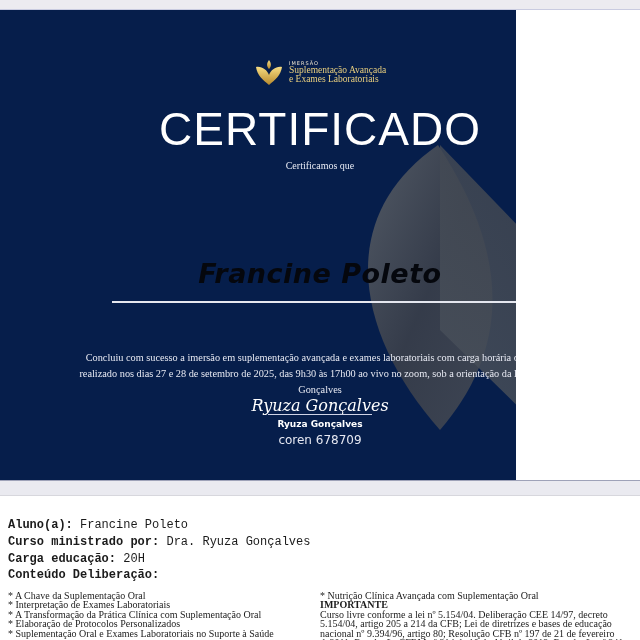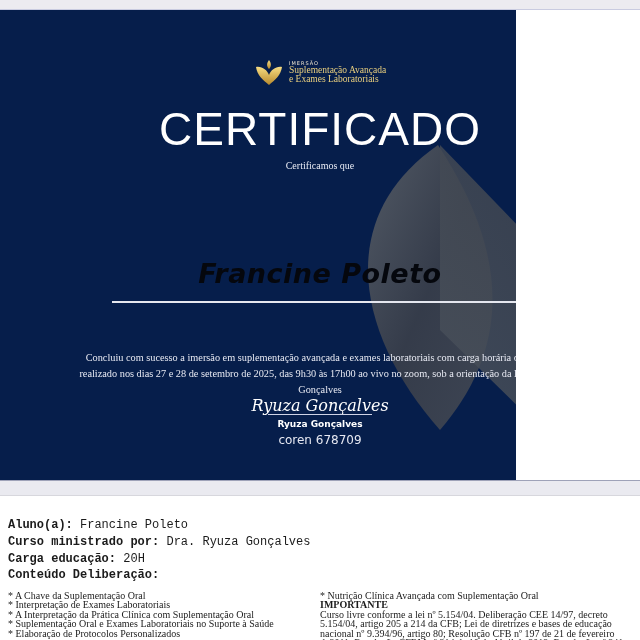--- a/index.html
+++ b/index.html
@@ -109,22 +109,22 @@
   <b>Carga educação:</b>
   <span>20H</span>
 </div>
 <div class="info" style="top:568px;">
   <b>Conteúdo Deliberação:</b>
 </div>
 
 <div class="list" style="left:8px; top:591px;">
   <div>* A Chave da Suplementação Oral</div>
   <div>* Interpretação de Exames Laboratoriais</div>
-  <div>* A Interpretação da Prática Clínica com Suplementação Oral</div>
+  <div>* A Transformação da Prática Clínica com Suplementação Oral</div>
+  <div>* Elaboração de Protocolos Personalizados</div>
   <div>* Suplementação Oral e Exames Laboratoriais no Suporte à Saúde</div>
-  <div>* Elaboração de Protocolos Personalizados</div>
 </div>
 
 <div class="list" style="left:320px; top:591px;">
   <div>* Nutrição Clínica Avançada com Suplementação Oral</div>
   <div class="important-title">IMPORTANTE</div>
   <div class="important-text" style="white-space:normal;">Curso livre conforme a lei nº 5.154/04. Deliberação CEE 14/97, decreto 5.154/04, artigo 205 a 214 da CFB; Lei de diretrizes e bases de educação nacional nº 9.394/96, artigo 80; Resolução CFB nº 197 de 21 de fevereiro de2011; Resolução CFBM nº 214 de 10 de Abril de 2012; Resolução nº 241, de 29 de maio de 2014; Resolução COFEN</div>
 </div>
 
 </body></html>

